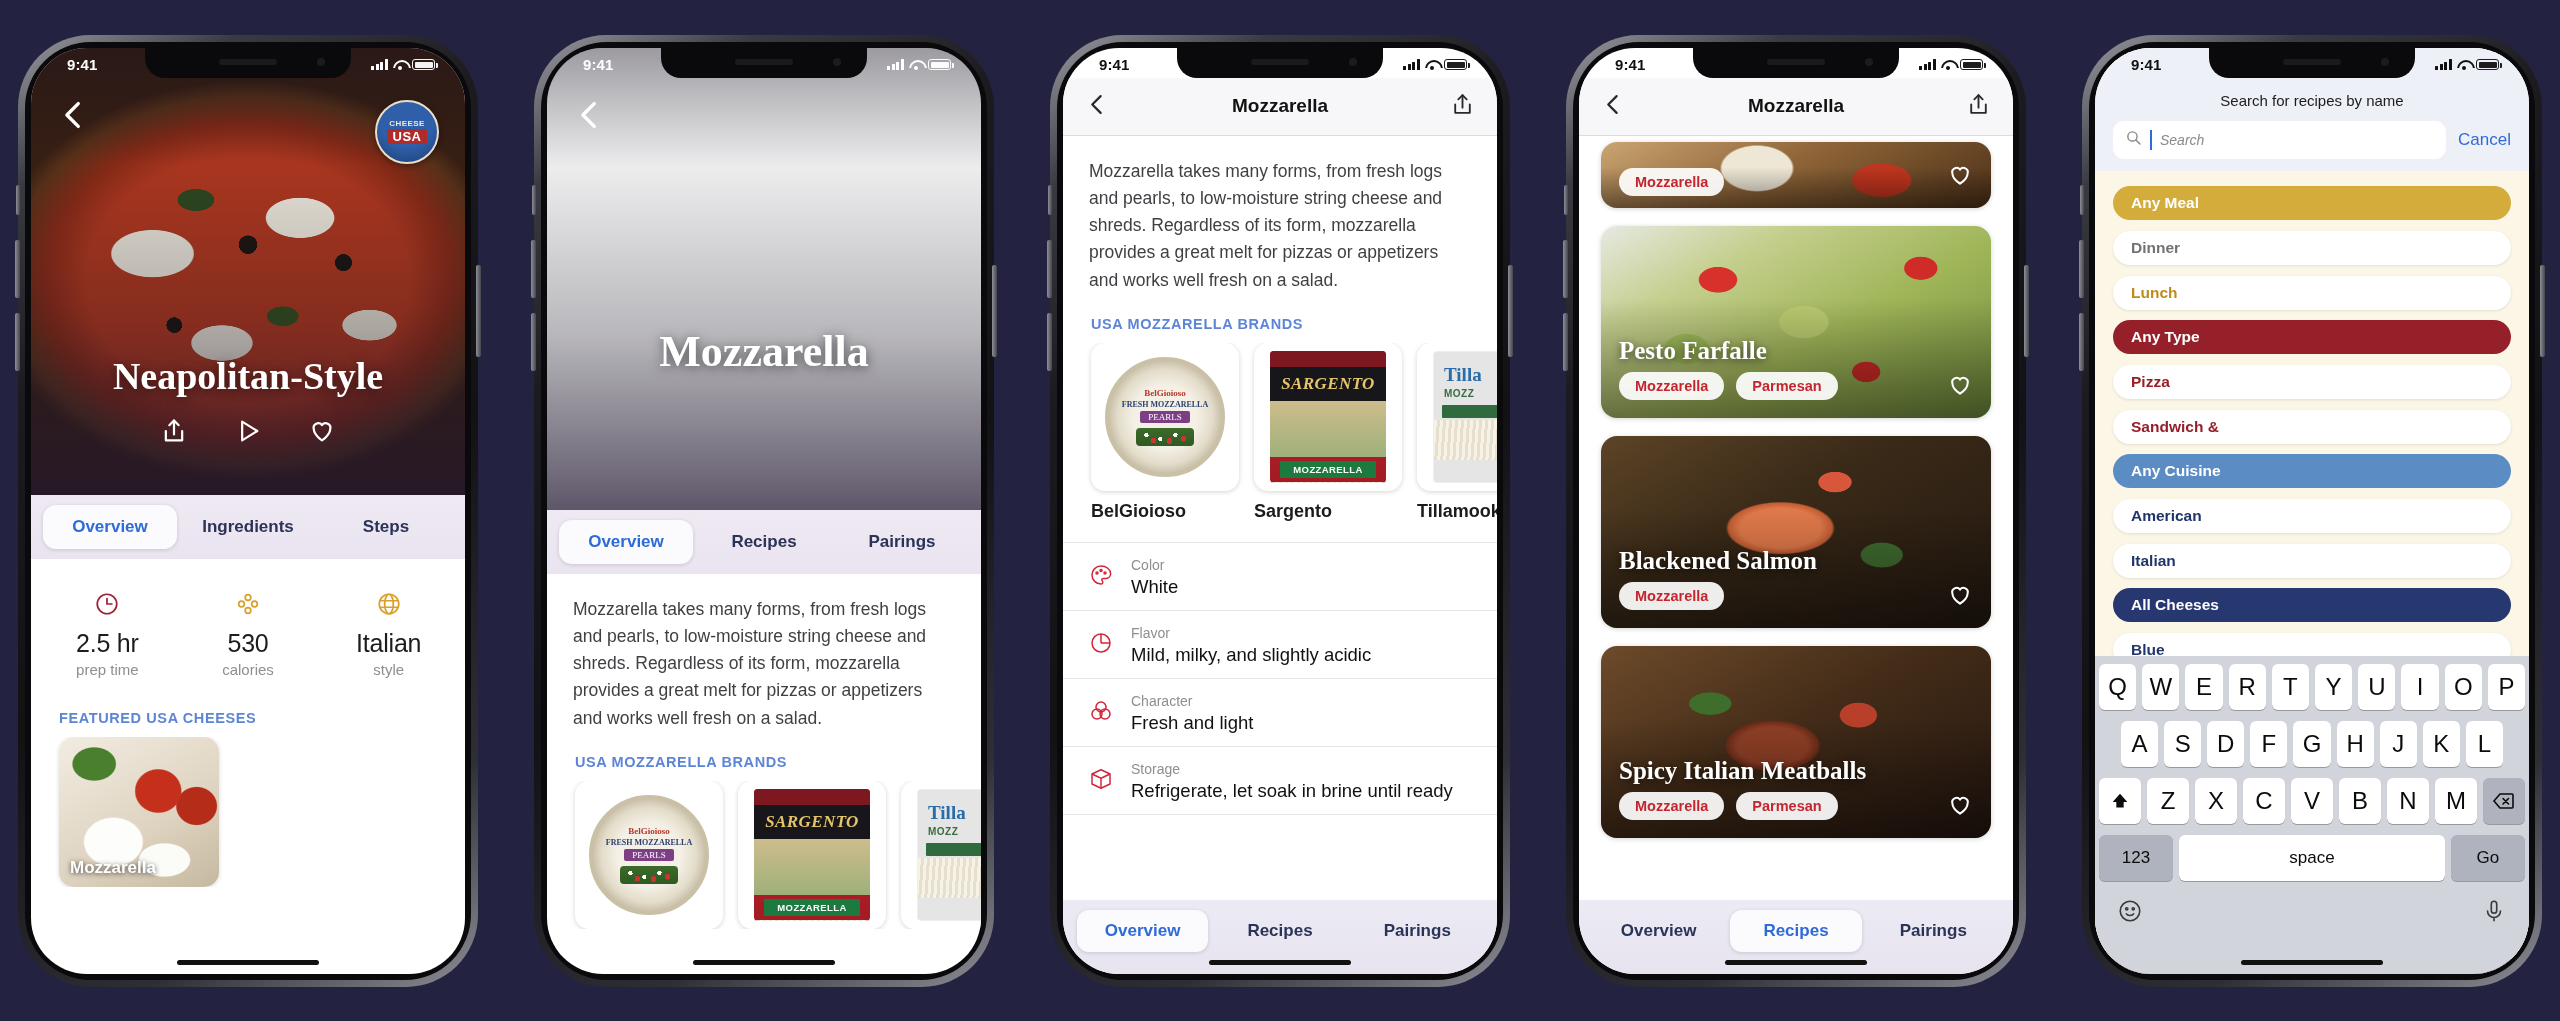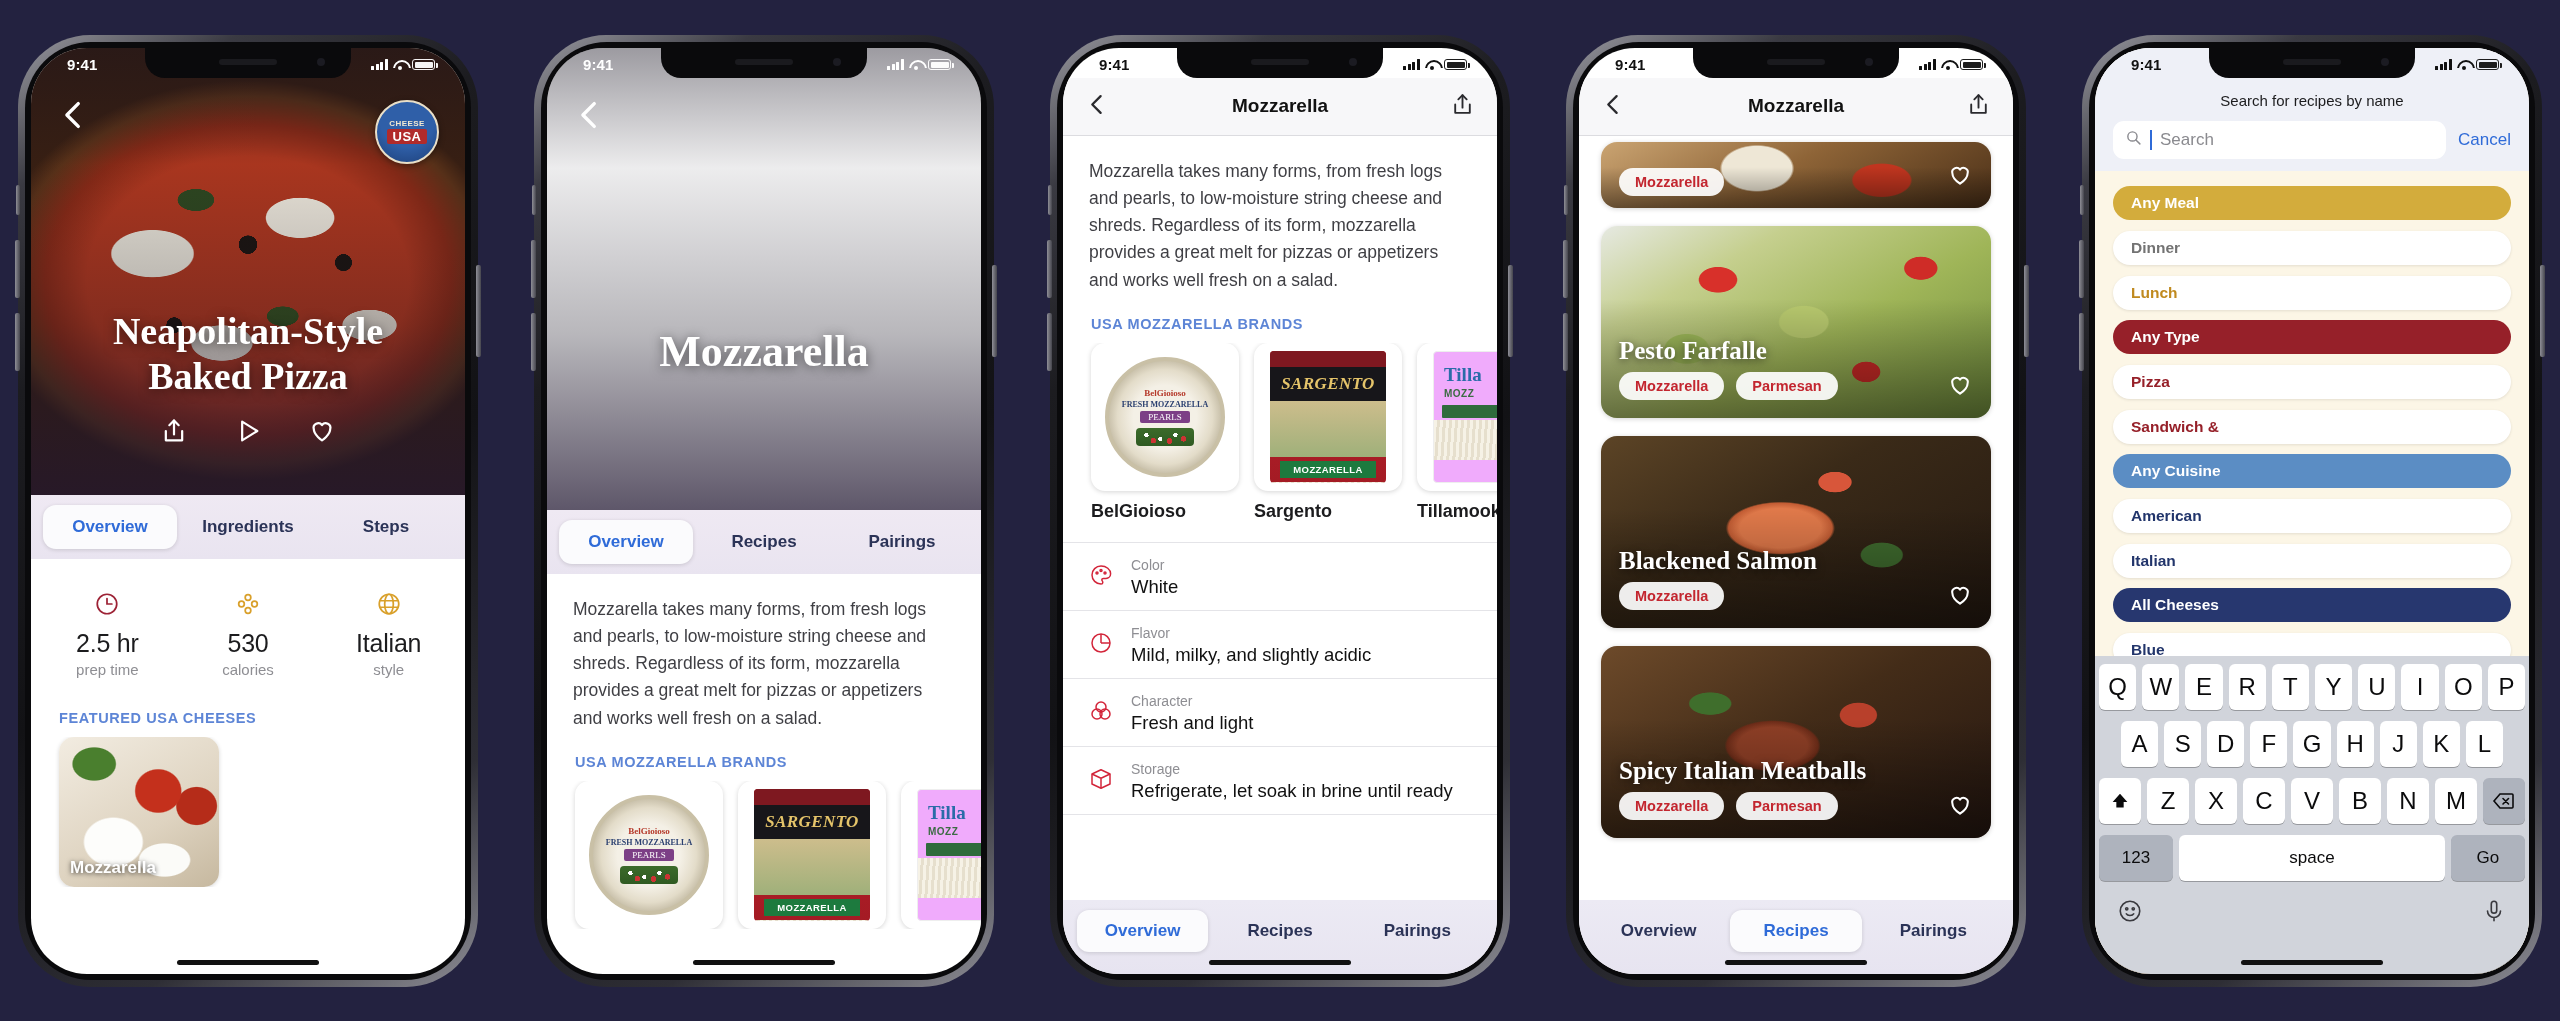--- a/index.html
+++ b/index.html
@@ -159,21 +159,21 @@
                radial-gradient(circle 4px at 82% 60%,#c33 0 70%,transparent 72%),
                linear-gradient(#3c6b2a,#2f5a22); }
 
   .pack { position:absolute; inset:8px 16px; border-radius:4px; background:linear-gradient(#b8202a,#a41b24); overflow:hidden; }
   .pack .top { height:16px; background:#7e1820; }
   .pack .logo { height:34px; background:#17161a; display:flex; align-items:center; justify-content:center; color:#e5c46a; font-family:"Liberation Serif",serif; font-style:italic; font-weight:700; font-size:17px; letter-spacing:.4px; }
   .pack .pic { height:56px; background:linear-gradient(#cdbd8c,#9fb07a); }
   .pack .gb { margin:4px 10px; background:#1d7a3e; color:#fff; font-size:9.5px; font-weight:800; text-align:center; padding:3px 0; letter-spacing:.4px; }
   .pack .sh { height:26px; background:repeating-linear-gradient(92deg,#f7f4ea 0 3px,#e6dfcd 3px 6px); }
 
-  .pack2 { position:absolute; inset:8px 16px; border-radius:4px; background:#f0abfc; overflow:hidden; border:1px solid #eee; }
+  .pack2 { position:absolute; inset:8px 16px; border-radius:4px; background:#e5e5e5; overflow:hidden; border:1px solid #eee; }
   .pack2 .t { color:#2a6ca8; font-family:"Liberation Serif",serif; font-weight:700; font-size:19px; padding:12px 0 2px 10px; }
   .pack2 .s { color:#3b6b43; font-size:10px; font-weight:700; padding-left:10px; letter-spacing:.5px; }
   .pack2 .band { margin:6px 8px 4px; background:#2f6b3c; height:13px; border-radius:1px; }
   .pack2 .sh { position:absolute; left:0; right:0; bottom:22px; height:40px; background:repeating-linear-gradient(94deg,#f6f2e6 0 3px,#e6dfcd 3px 6px); }
 
   
   .navbar { height:58px; background:#f7f7f9; border-bottom:1px solid #dcdce0;
     display:flex; align-items:center; padding:0 22px; position:relative; }
   .navbar .nb-title { position:absolute; left:0; right:0; text-align:center; font-size:19px; font-weight:700; color:#111; }
   .navbar .nb-left, .navbar .nb-right { z-index:3; }
@@ -228,21 +228,21 @@
       radial-gradient(ellipse 46px 26px at 72% 58%, #c0351f 0 62%, transparent 66%),
       linear-gradient(150deg,#caa472 0%,#8e6437 46%,#4b3018 100%); }
 
   
   .srch-head { background:#eef0f7; padding:14px 0 12px; }
   .srch-title { text-align:center; font-size:15px; color:#1c1c1e; margin-bottom:12px; }
   .srch-row { display:flex; align-items:center; gap:12px; padding:0 18px; }
   .srch-field { flex:1; height:38px; background:#fff; border-radius:11px; display:flex; align-items:center; gap:8px; padding:0 12px; }
   .srch-field svg { width:17px; height:17px; flex:0 0 auto; }
   .caret { width:2px; height:20px; background:#2f6bd8; }
-  .srch-ph { color:#8a8a8f; font-size:17px; }
+  .srch-ph { color:#8a8a8f; font-size:14px;font-style:italic; }
   .srch-cancel { color:#2f6bd8; font-size:17px; }
   .filters { background:#fcf6e6; padding:10px 0 14px; }
   .frow { display:flex; gap:11px; padding:5px 18px;flex-direction:column; }
   .chip { padding:8px 18px; border-radius:17px; font-size:15.5px; font-weight:700; white-space:nowrap; flex:0 0 auto; }
   .chip.on { color:#fff; }
   .chip.off { background:#fff; box-shadow:0 1px 3px rgba(0,0,0,.1); }
   .new-sec { background:#fcf6e6; padding:4px 0 0; }
   .new-h { font-size:14px; font-weight:700; color:#5d85d6; letter-spacing:.6px; padding:6px 20px 8px; }
   .new-card { margin:0 18px; height:120px; border-radius:14px; overflow:hidden; background:
       radial-gradient(circle 18px at 34% 36%, #f7d98a 0 56%, transparent 60%),
@@ -302,21 +302,20 @@
           <svg viewBox="0 0 24 24" fill="none" stroke="#fff" stroke-width="2.4" stroke-linecap="round" stroke-linejoin="round">
               <polyline points="15,4 7,12 15,20"></polyline>
             </svg>
         </div>
         <div class="usa-badge">
           <span class="t1">CHEESE</span>
           <span class="t2">USA</span>
         </div>
         <div class="hero-title">
           <div>Neapolitan-Style</div>
-          <div>Baked Pizza</div>
         </div>
         <div class="hero-actions">
           <span><svg viewBox="0 0 24 24" fill="none" stroke="#fff" stroke-width="1.9" stroke-linecap="round" stroke-linejoin="round">
                 <path d="M12 3v12"></path>
                 <polyline points="8,7 12,3 16,7"></polyline>
                 <path d="M5 12v8h14v-8"></path>
               </svg></span>
           <span><svg viewBox="0 0 24 24" fill="none" stroke="#fff" stroke-width="1.9" stroke-linejoin="round">
                 <polygon points="7,4 20,12 7,20"></polygon>
               </svg></span>

